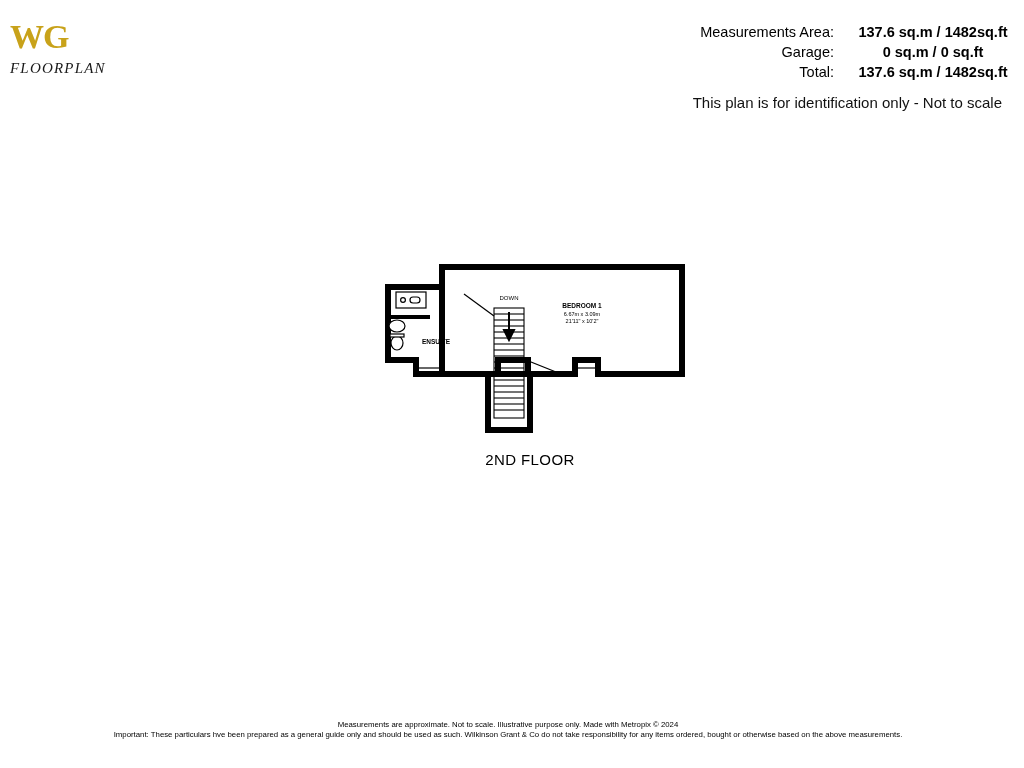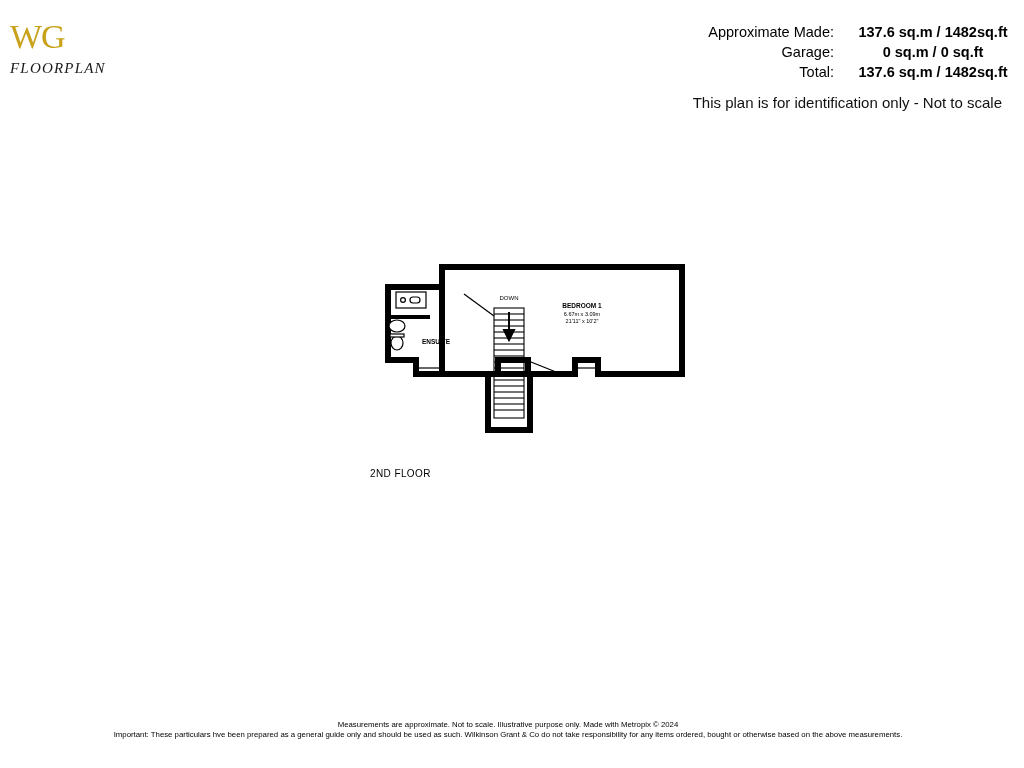--- a/index.html
+++ b/index.html
@@ -19,21 +19,21 @@
   
   .logo {
     position: absolute;
     left: 10px;
     top: 20px;
     width: 220px;
   }
   .logo-mark {
     font-family: "Liberation Serif", serif;
     font-size: 34px;
-    font-weight: normal;
+    font-weight: bold;
     color: #c8a21a;
     letter-spacing: -1px;
     line-height: 1;
   }
   .logo-word {
     font-family: "Liberation Serif", serif;
     font-size: 15px;
     letter-spacing: 1.2px;
     color: #1a1a1a;
     margin-top: 6px;
@@ -81,23 +81,24 @@
     width: 330px;
     height: 200px;
   }
   .plan-svg {
     display: block;
   }
 
   .floor-caption {
     position: absolute;
     left: 370px;
-    top: 467px;
+    top: 453px;
     width: 320px;
-    font-size: 10px;
+    text-align: center;
+    font-size: 15px;
     line-height: 13px;
     color: #000;
   }
   .floor-caption .ttl {
     letter-spacing: 0.4px;
   }
 
   
   .footer {
     position: absolute;
@@ -113,21 +114,21 @@
 </head>
 <body>
 
 <div class="logo">
   <div class="logo-mark">WG</div>
   <div class="logo-word">FLOORPLAN</div>
 </div>
 
 <div class="area-block">
   <div class="area-row">
-    <span class="area-label">Approximate Made:</span><span class="area-value">137.6 sq.m / 1482sq.ft</span>
+    <span class="area-label">Measurements Area:</span><span class="area-value">137.6 sq.m / 1482sq.ft</span>
   </div>
   <div class="area-row">
     <span class="area-label">Garage:</span><span class="area-value">0 sq.m / 0 sq.ft</span>
   </div>
   <div class="area-row">
     <span class="area-label">Total:</span><span class="area-value">137.6 sq.m / 1482sq.ft</span>
   </div>
 </div>
 
 <div class="plan-note">This plan is for identification only - Not to scale</div>

